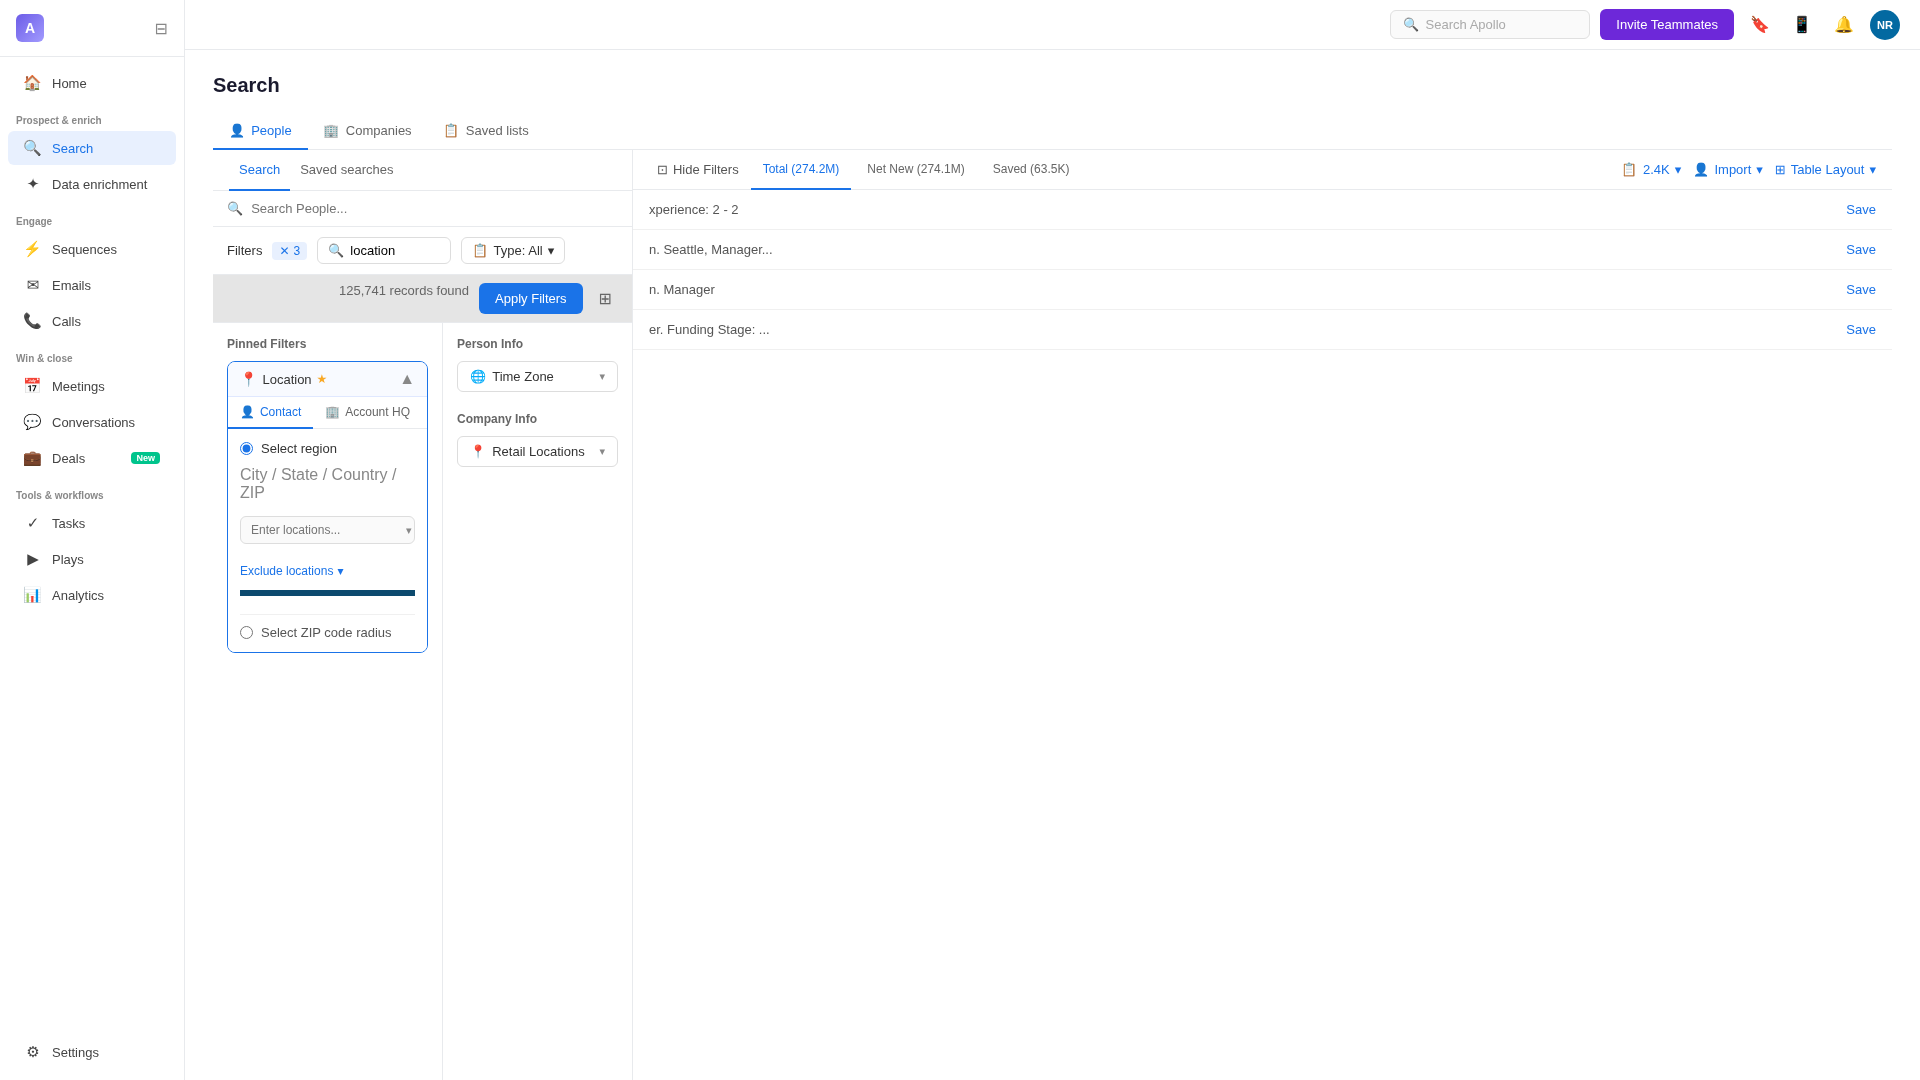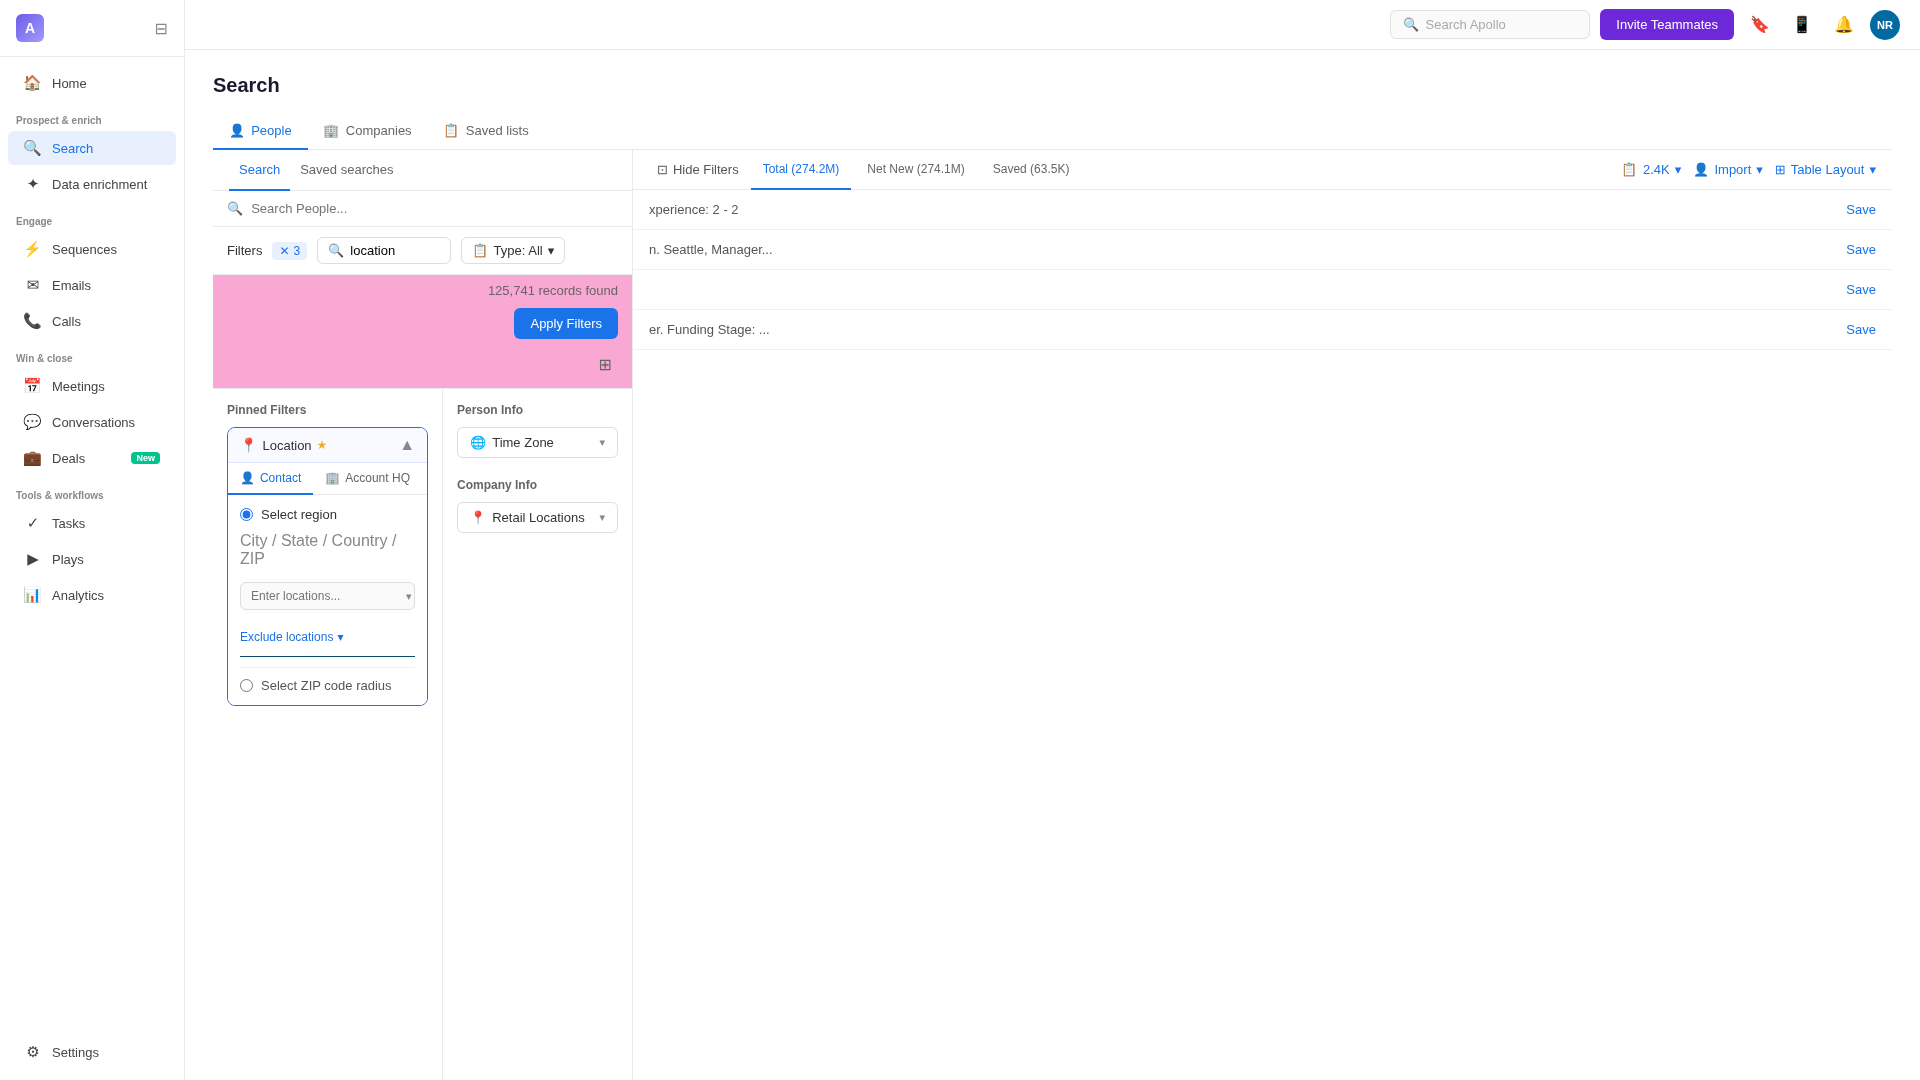--- a/index.html
+++ b/index.html
@@ -524,21 +524,21 @@
               <span style="color:#aaa;">🔍</span>
               <input type="text" value="location" style="border: none; outline: none; font-size: 13px; background: transparent; width: 90px;">
             </div>
             <div class="type-dropdown">
               <span>📋</span>
               <span>Type: All</span>
               <span>▾</span>
             </div>
           </div>
 
-          <div style="display:flex; align-items:flex-end; padding: 8px 14px; gap:10px; border-bottom: 1px solid #e8eaed; background:#f9a8d4;flex-direction:column;">
+          <div style="display:flex; align-items:flex-start; padding: 8px 14px; gap:10px; border-bottom: 1px solid #e8eaed; background:#e5e5e5;">
             <span style="font-size:13px; color:#666; margin-left:auto;">125,741 records found</span>
             <button class="apply-filters-btn">Apply Filters</button>
             <span class="grid-toggle">⊞</span>
           </div>
 
           <div class="filters-content">
 
             <div class="pinned-filters-panel">
               <div class="pinned-filters-title">Pinned Filters</div>
 
@@ -570,21 +570,21 @@
                   </div>
                   <div class="city-state-label">City / State / Country / ZIP</div>
                   <div class="location-input-row">
                     <input type="text" placeholder="Enter locations..." style="border: none; outline: none; font-size: 12px; background: transparent; flex: 1 1 0%; color: rgb(170, 170, 170);">
                     <span class="dropdown-arrow">▾</span>
                   </div>
                   <div class="exclude-locations">
                     <span>Exclude locations</span>
                     <span>▾</span>
                   </div>
-                  <div style="border-top:1px solid #0c4a6e; padding-top:2px;">
+                  <div style="border-top:6px solid #0c4a6e; padding-top:10px;">
                     <div class="zip-code-option">
                       <input type="radio" name="location-type" style="">
                       <span class="zip-code-label">Select ZIP code radius</span>
                     </div>
                   </div>
                 </div>
               </div>
             </div>
 
             <div class="right-filters">
@@ -655,20 +655,21 @@
           <div class="results-panel">
             <div class="result-row">
               <span class="result-text">xperience: 2 - 2</span>
               <span class="result-save">Save</span>
             </div>
             <div class="result-row">
               <span class="result-text">n. Seattle, Manager...</span>
               <span class="result-save">Save</span>
             </div>
             <div class="result-row">
+              <span class="result-text">n. Manager</span>
               <span class="result-save">Save</span>
             </div>
             <div class="result-row">
               <span class="result-text">er. Funding Stage: ...</span>
               <span class="result-save">Save</span>
             </div>
           </div>
         </div>
       </div>
     </div>

